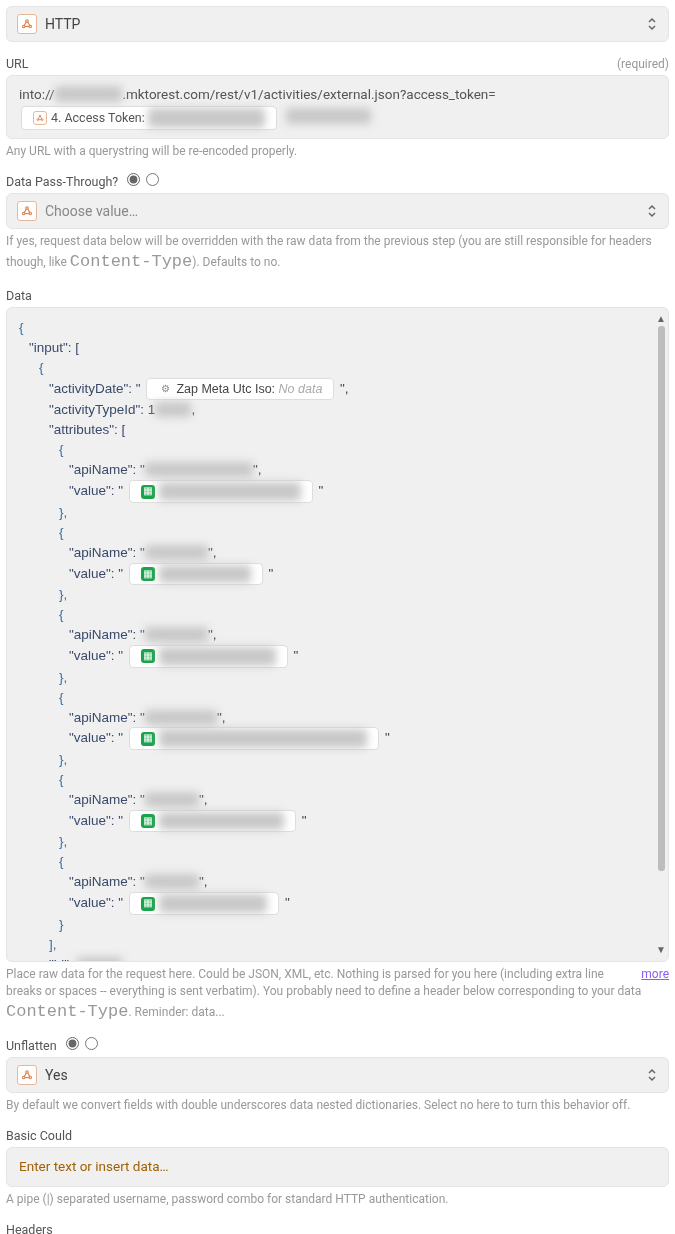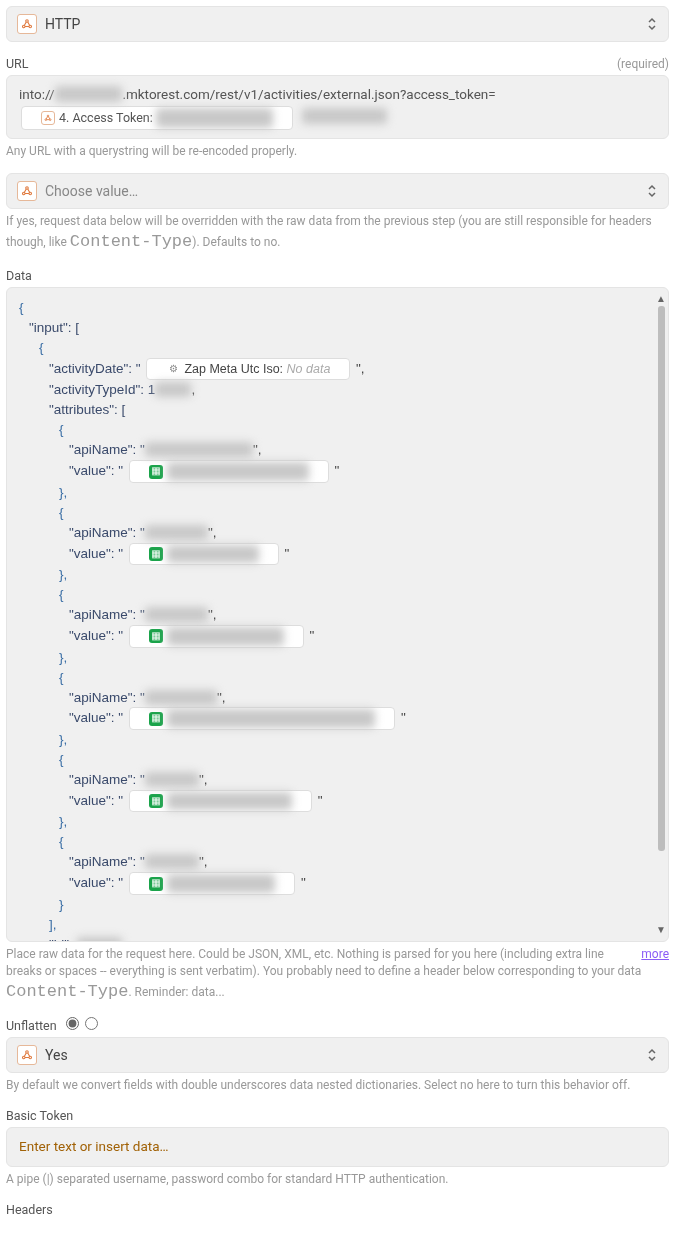--- a/index.html
+++ b/index.html
@@ -72,21 +72,21 @@
   color: #555;
   font-size: 13.5px;
 }
 .input-field.empty { color: #a16207; }
 .token {
   display: inline-flex;
   align-items: center;
   background: #fff;
   border: 1px solid #ddd;
   border-radius: 4px;
-  padding: 1px 19px;
+  padding: 1px 11px;
   font-size: 12.5px;
   margin: 0 2px;
   vertical-align: middle;
 }
 .token-icon {
   width: 14px; height: 14px;
   display: inline-flex;
   align-items: center; justify-content: center;
   border-radius: 3px;
   margin-right: 4px;
@@ -183,20 +183,29 @@
           </svg>
         </span>
       <span>4. Access Token:</span>&nbsp;<span class="blurred">XXXXXXXXXXXXXXX</span>
     </span>
     &nbsp;<span class="blurred">XXXXXXXXXX</span>
   </div>
   <div class="help-text">Any URL with a querystring will be re-encoded properly.</div>
 </div>
 
 <div class="section">
+  <div class="label-row">
+    <span>
+      <span>Data Pass-Through?</span>
+      <span class="radio-row">
+        <input type="radio" checked="" style="">
+        <input type="radio" style="">
+      </span>
+    </span>
+  </div>
   <div class="select-field">
     <span class="select-icon">
       <svg viewBox="0 0 24 24" fill="none" stroke="#e07a3f" stroke-width="2.2">
           <circle cx="12" cy="6" r="2.5"></circle>
           <circle cx="5.5" cy="17" r="2.5"></circle>
           <circle cx="18.5" cy="17" r="2.5"></circle>
           <path d="M10.5 8 6.5 15M13.5 8 17.5 15M8 17h8"></path>
         </svg>
     </span>
     <span class="select-value placeholder">Choose value…</span>
@@ -283,21 +292,21 @@
     <span class="select-value">Yes</span>
     <svg class="chevrons" viewBox="0 0 12 16">
         <path d="M3 6l3-3 3 3M3 10l3 3 3-3" stroke="currentColor" fill="none" stroke-width="1.5"></path>
       </svg>
   </div>
   <div class="help-text">By default we convert fields with double underscores data nested dictionaries. Select no here to turn this behavior off.</div>
 </div>
 
 <div class="section">
   <div class="label-row">
-      <span>Basic Token</span>
+      <span>Basic Could</span>
     </div>
   <div class="input-field empty">Enter text or insert data…</div>
   <div class="help-text">A pipe (|) separated username, password combo for standard HTTP authentication.</div>
 </div>
 
 <div class="section" style="margin-bottom:0">
   <div class="label-row">
       <span>Headers</span>
     </div>
 

